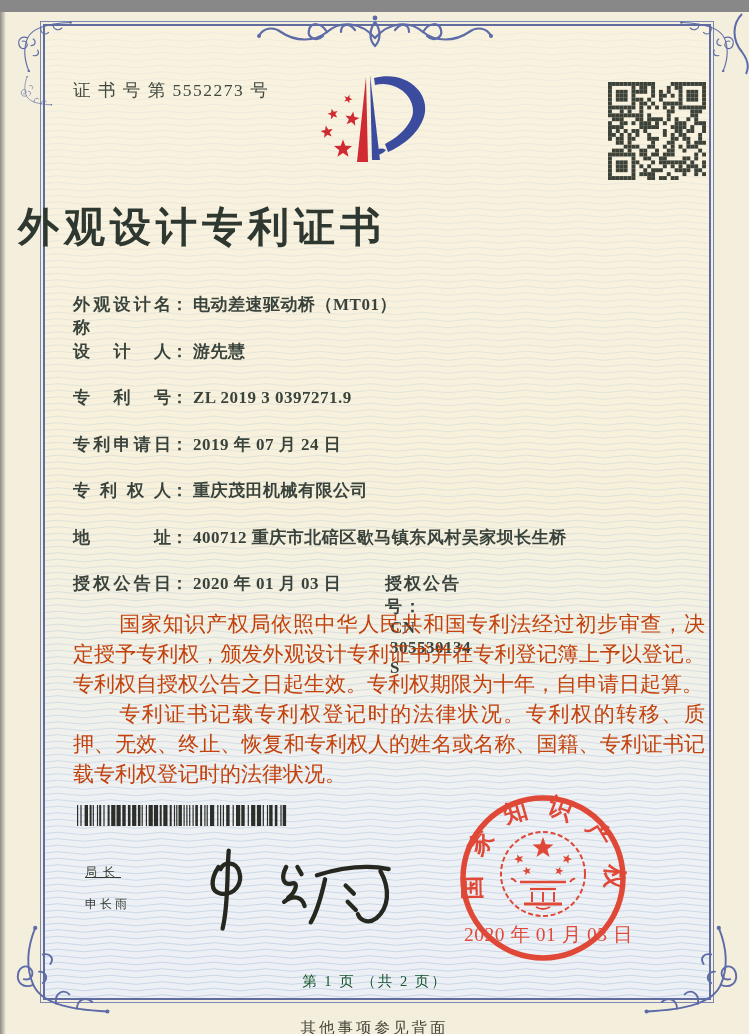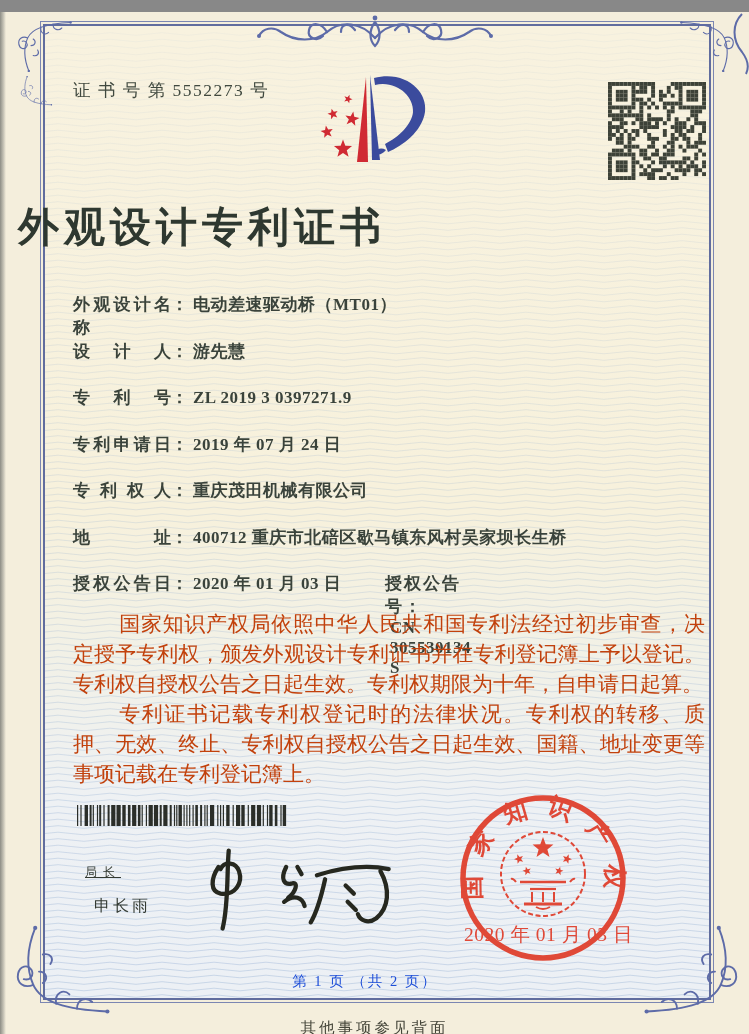--- a/index.html
+++ b/index.html
@@ -25,24 +25,24 @@
   .flabel{display:inline-block;width:98px;text-align:justify;text-align-last:justify;vertical-align:top;}
   .fcolon{display:inline-block;}
   .fvalue{display:inline-block;margin-left:5px;letter-spacing:.5px;}
   .rpair{position:absolute;left:312px;top:0;}
   .rpair .flabel2{letter-spacing:2px;}
   .paras{position:absolute;left:73px;top:597px;width:632px;font-size:21px;line-height:30px;
         text-align:justify;color:#c2410c;}
   .paras p{margin:0;text-indent:2.2em;}
   .barcode{left:77px;top:793px;}
   .sig-title{left:85px;top:852px;font-size:12px;letter-spacing:6px;color:#333a32;text-decoration:underline;}
-  .sig-name{left:94px;top:884px;font-size:16px;letter-spacing:3px;color:#333a32;}
+  .sig-name{left:85px;top:884px;font-size:12px;letter-spacing:3px;color:#333a32;}
   .signature{left:198px;top:832px;}
   .seal{left:450px;top:773px;}
-  .page-info{left:40px;top:960px;width:650px;text-align:center;font-size:14.5px;letter-spacing:2px;color:#1d4ed8;}
+  .page-info{left:50px;top:960px;width:650px;text-align:center;font-size:14.5px;letter-spacing:2px;color:#14532d;}
   .back-note{left:0;top:1006px;width:749px;text-align:center;font-size:15.5px;letter-spacing:3px;color:#45463a;}
 </style>
 </head>
 <body>
 
 <div class="page">
 
   <div class="scan-edge-left"></div>
   <div class="scan-edge-bottom"></div>
 
@@ -607,21 +607,21 @@
     </div>
     <div class="row" style="top:560px">
       <span class="flabel">授权公告日</span><span class="fcolon">：</span><span class="fvalue">2020 年 01 月 03 日</span>
       <span class="rpair">
         <span class="flabel2">授权公告号</span><span>：</span><span class="fvalue">CN 305530134 S</span>
       </span>
     </div>
 
     <div class="paras">
       <p>国家知识产权局依照中华人民共和国专利法经过初步审查，决定授予专利权，颁发外观设计专利证书并在专利登记簿上予以登记。专利权自授权公告之日起生效。专利权期限为十年，自申请日起算。</p>
-      <p>专利证书记载专利权登记时的法律状况。专利权的转移、质押、无效、终止、专利权自授权公告之日起生效、国籍、地址变更等事项记载在专利登记簿上。</p>
+      <p>专利证书记载专利权登记时的法律状况。专利权的转移、质押、无效、终止、恢复和专利权人的姓名或名称、国籍、专利证书记载专利权登记时的法律状况。</p>
     </div>
 
     <svg class="abs barcode" id="barcode-bars" width="213" height="21">
         <rect x="0.0" y="0" width="1.2" height="21" fill="#2b2e29"></rect>
         <rect x="3.4" y="0" width="1.2" height="21" fill="#2b2e29"></rect>
         <rect x="7.6" y="0" width="3.4" height="21" fill="#2b2e29"></rect>
         <rect x="12.6" y="0" width="2.0" height="21" fill="#2b2e29"></rect>
         <rect x="15.7" y="0" width="1.2" height="21" fill="#2b2e29"></rect>
         <rect x="19.9" y="0" width="1.2" height="21" fill="#2b2e29"></rect>
         <rect x="22.2" y="0" width="2.0" height="21" fill="#2b2e29"></rect>

